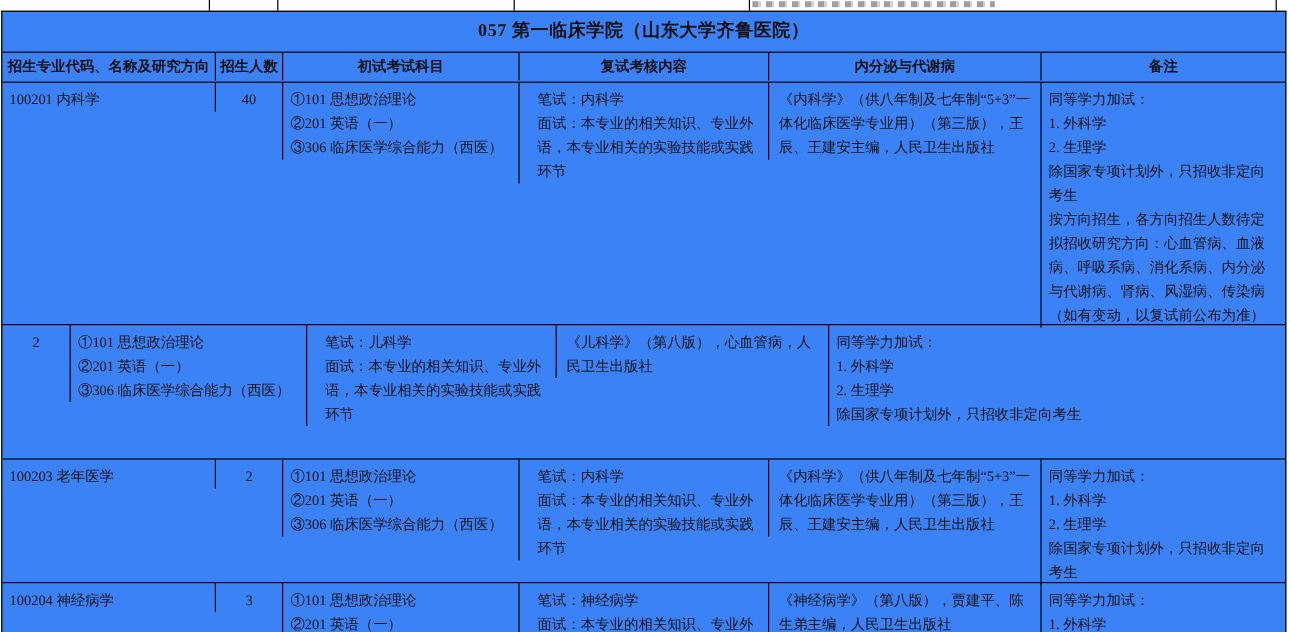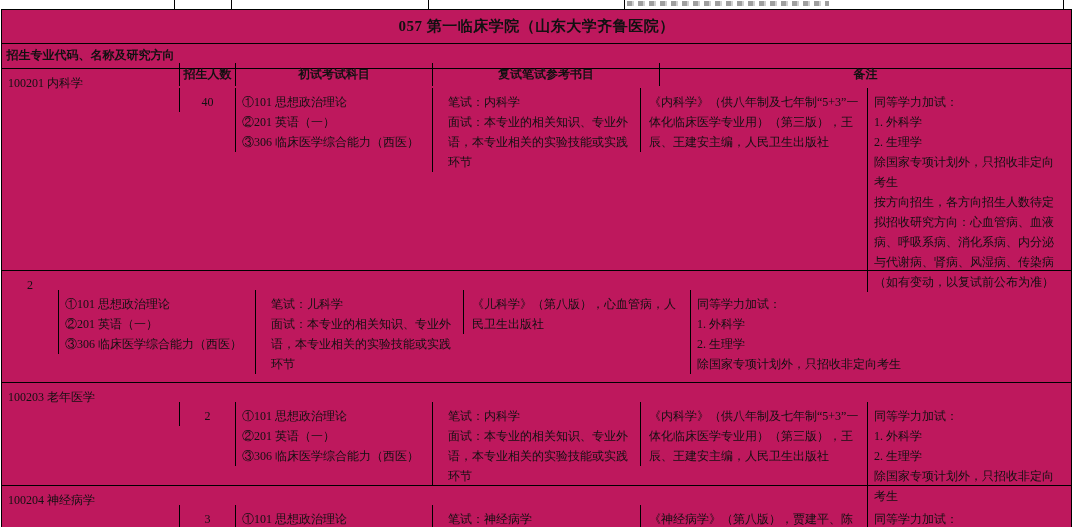--- a/index.html
+++ b/index.html
@@ -14,31 +14,31 @@
   .top-strip .v{position:absolute;top:0;bottom:0;width:1px;background:#000;}
   .top-strip .smudge{
     position:absolute;left:626px;top:1px;width:202px;height:5px;
     background:repeating-linear-gradient(90deg,#8f8f8f 0 5px,#c9c9c9 5px 7px,rgba(255,255,255,0) 7px 11px);
     filter:blur(.4px);opacity:.85;
   }
   
   .table{
     position:absolute;left:1px;top:9px;width:1069px;height:518px;
     border-left:1px solid #000;border-right:1px solid #000;border-top:1px solid #000;
-    overflow:hidden;background:#be185d;
+    overflow:hidden;background:#3b82f6;
   }
   .table > div + div{border-top:1px solid #000;}
   .title-row{
     height:33px;line-height:33px;text-align:center;
     font-weight:bold;font-size:15px;letter-spacing:.5px;
   }
   .row{display:flex;align-items:flex-start;}
   .row .c{box-sizing:border-box;overflow:hidden;white-space:pre-line;
     font-size:12px;line-height:20px;padding:4px 6px 0 6px;}
-  .row .c + .c{border-left:1px solid #000;margin-top:19px;}
+  .row .c + .c{border-left:1px solid #000;}
   .c.col1{flex:0 0 177px;}
   .c.col2{flex:0 0 56px;text-align:center;padding-left:2px;padding-right:2px;}
   .c.col3{flex:0 0 197px;}
   .c.col4{flex:0 0 208px;padding-left:15px;padding-right:4px;}
   .c.col5{flex:0 0 227px;padding-left:8px;padding-right:5px;}
   .c.col6{flex:1 1 auto;}
   .header-row{height:24px;}
   .header-row .c{
     font-weight:bold;text-align:center;line-height:23px;padding:0 2px;
     white-space:nowrap;font-size:12px;
@@ -61,21 +61,22 @@
 </div>
 
 <div class="table">
 
   <div class="title-row">057 第一临床学院（山东大学齐鲁医院）</div>
 
   <div class="row header-row">
     <div class="c col1">招生专业代码、名称及研究方向</div>
     <div class="c col2">招生人数</div>
     <div class="c col3">初试考试科目</div>
-    <div class="c col5">复试笔试参考书目</div>
+    <div class="c col4">复试考核内容</div>
+    <div class="c col5">内分泌与代谢病</div>
     <div class="c col6">备注</div>
   </div>
 
   <div class="row r1">
     <div class="c col1">100201 内科学</div>
     <div class="c col2">40</div>
     <div class="c col3">①101 思想政治理论
 ②201 英语（一）
 ③306 临床医学综合能力（西医）</div>
     <div class="c col4">笔试：内科学

